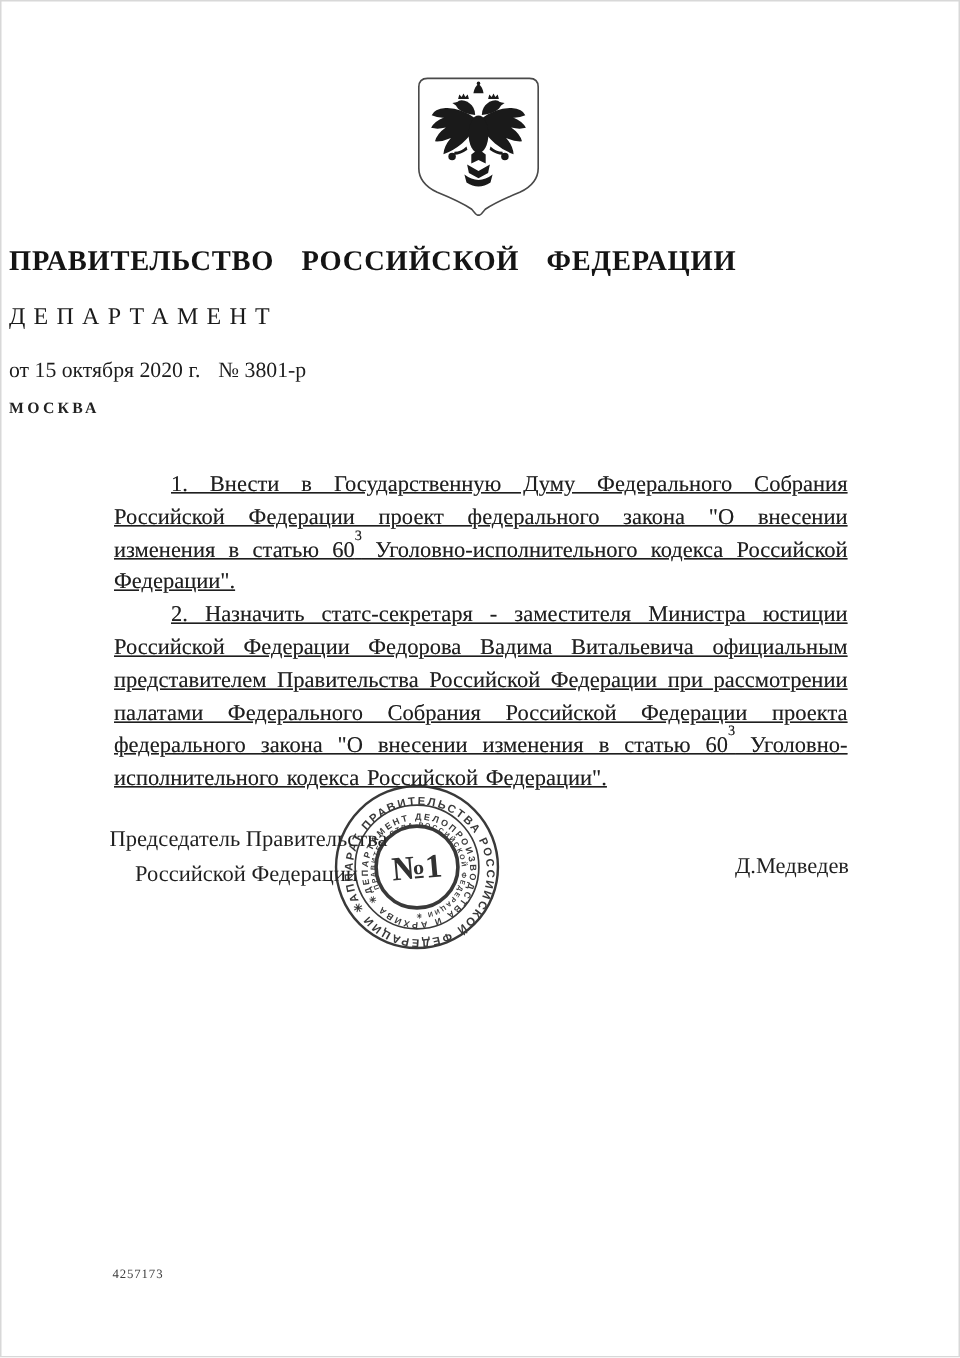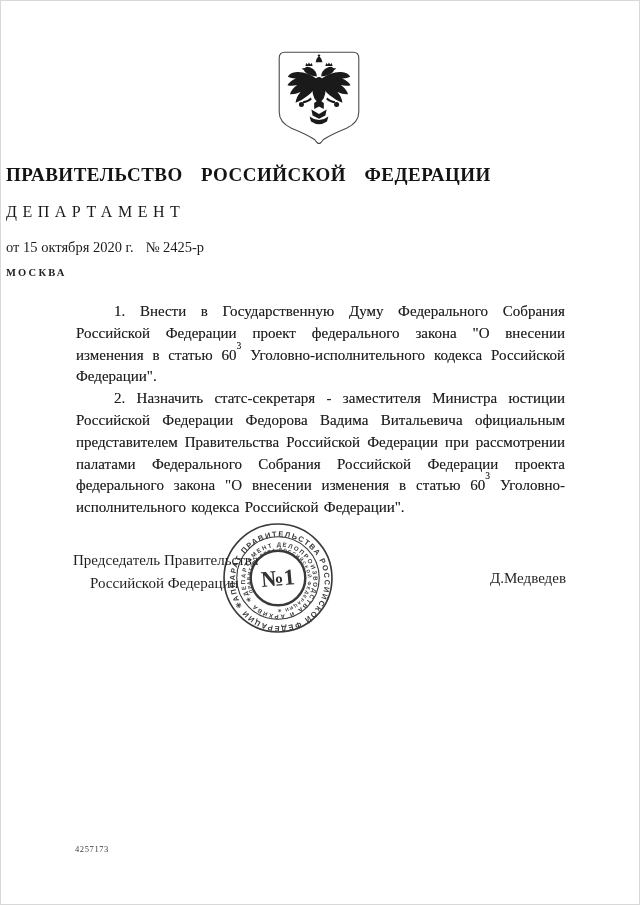--- a/index.html
+++ b/index.html
@@ -20,25 +20,26 @@
     top:163px;font-size:19px;font-weight:bold;
     letter-spacing:0.5px;word-spacing:13px;color:#141414;
   }
   .doc-type{
     top:202px;font-size:16px;letter-spacing:5.5px;color:#1a1a1a;
   }
   .date-line{top:238px;font-size:14.5px;color:#1c1c1c;}
   .date-line .doc-number{margin-left:12px;}
   .city{top:266px;font-size:10.5px;letter-spacing:2.2px;color:#222;font-weight:bold;}
   .body-text{
-    left:75px;top:300px;width:489px;
+    left:75px;top:312px;width:489px;
     font-size:15px;line-height:21.8px;
     text-align:justify;
     word-spacing:1.5px;
     text-shadow:0 0 0.3px rgba(25,25,25,0.5);
+    text-decoration:underline;
   }
   .body-text p{margin:0;text-indent:38px;}
   .body-text sup{
     font-size:9.5px;line-height:0;position:relative;top:-5px;
   }
   .signature{
     left:72px;top:548px;width:493px;
     display:flex;justify-content:space-between;align-items:flex-start;
     font-size:15px;line-height:23px;
   }
@@ -73,21 +74,21 @@
         <path d="M36.2 52 L41 48.4 L45.8 52 L45.8 58 L41 55.6 L36.2 58 Z"></path>
         <path d="M33.4 58.6 L41 63 L48.6 58.6 L47.4 64.4 L41 67.8 L34.6 64.4 Z"></path>
         <path d="M31.6 65.4 Q41 72.6 50.4 65.4 L49 70.6 Q41 76 33 70.6 Z"></path>
       </g>
     </svg>
   </div>
 
   <div class="abs centered org-title">ПРАВИТЕЛЬСТВО РОССИЙСКОЙ ФЕДЕРАЦИИ</div>
   <div class="abs centered doc-type">ДЕПАРТАМЕНТ</div>
   <div class="abs centered date-line">
-    <span>от 15 октября 2020 г.</span><span class="doc-number">№ 2425-р</span>
+    <span>от 15 октября 2020 г.</span><span class="doc-number">№ 3801-р</span>
   </div>
   <div class="abs centered city">МОСКВА</div>
 
   <div class="abs body-text">
     <p><span>1. Внести в Государственную Думу Федерального Собрания Российской Федерации проект федерального закона "О внесении изменения в статью 60</span><sup>3</sup><span> Уголовно-исполнительного кодекса Российской Федерации".</span></p>
     <p><span>2. Назначить статс-секретаря - заместителя Министра юстиции Российской Федерации Федорова Вадима Витальевича официальным представителем Правительства Российской Федерации при рассмотрении палатами Федерального Собрания Российской Федерации проекта федерального закона "О внесении изменения в статью 60</span><sup>3</sup><span> Уголовно-исполнительного кодекса Российской Федерации".</span></p>
   </div>
 
   <div class="abs signature">
     <div>

